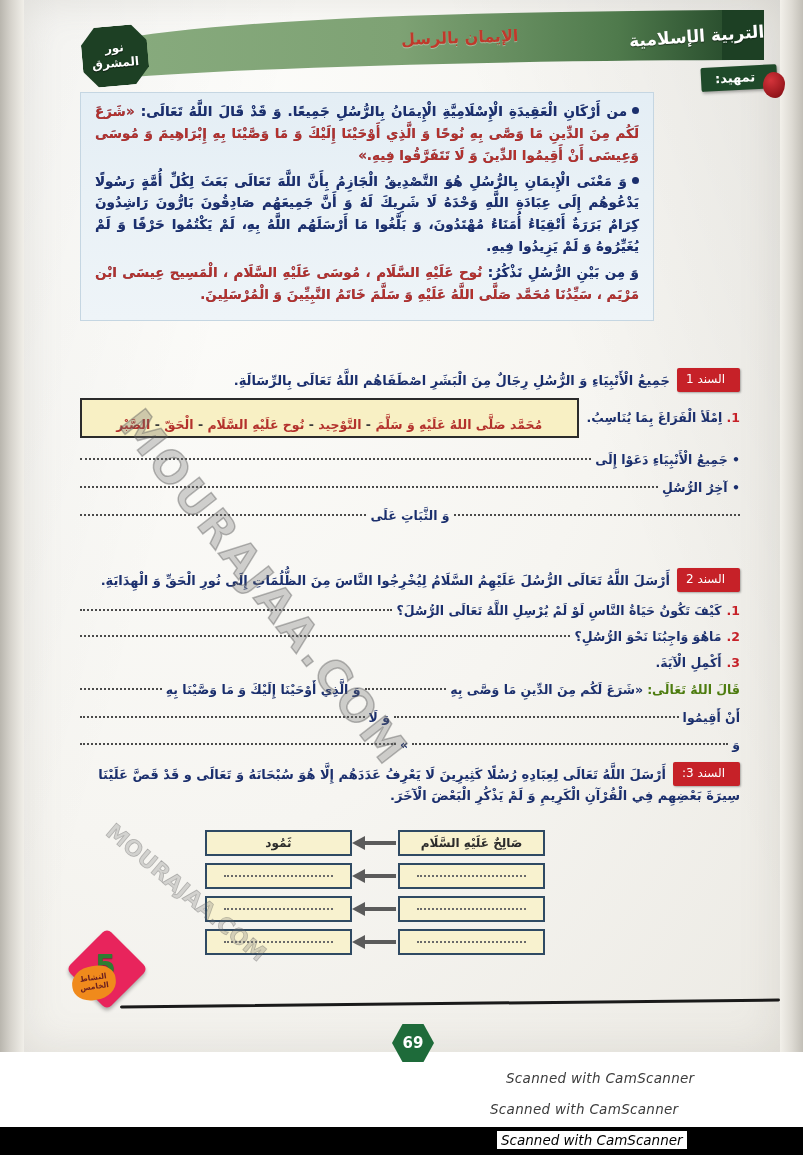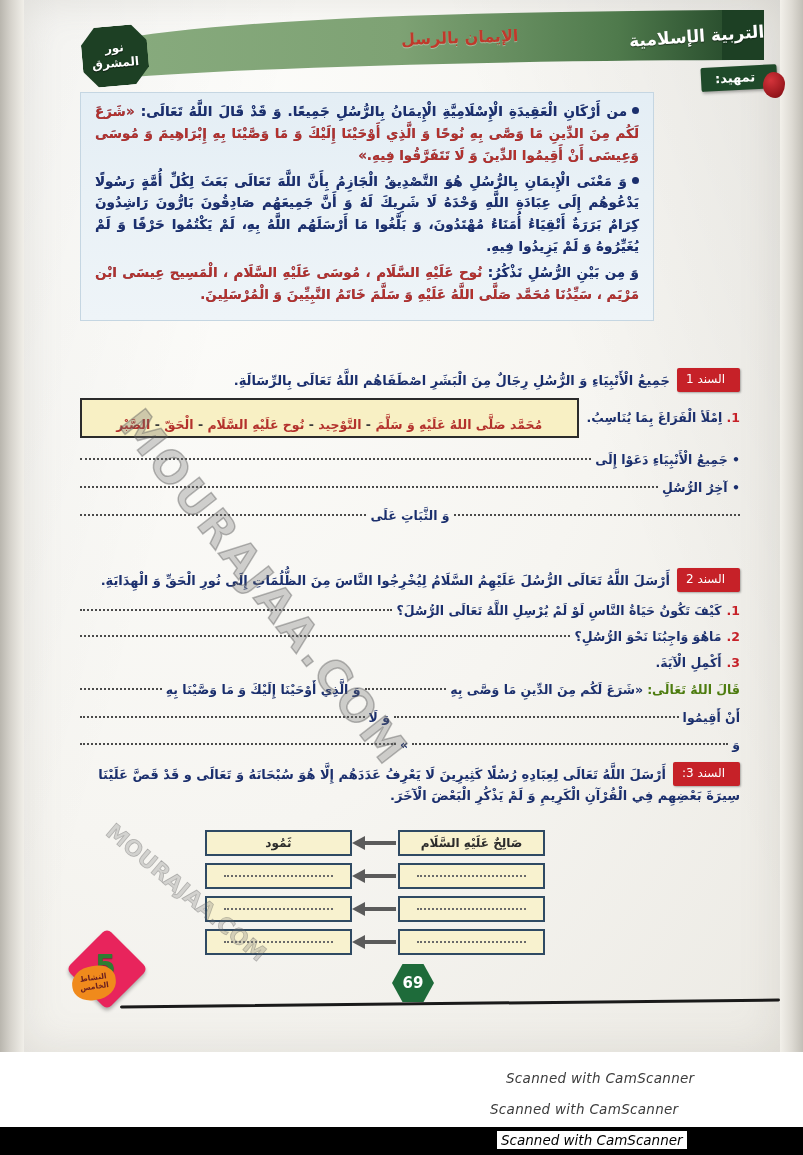--- a/index.html
+++ b/index.html
@@ -282,21 +282,21 @@
   .footer-rule {
     position: absolute;
     left: 120px; top: 1002px;
     width: 660px; height: 3px;
     background: #1a1a1a;
     border-radius: 2px;
     transform: rotate(-0.6deg);
   }
   .page-hex {
     position: absolute;
-    left: 392px; top: 964px;
+    left: 392px; top: 1024px;
     width: 42px; height: 38px;
     background: #1e6b3a;
     clip-path: polygon(25% 0%, 75% 0%, 100% 50%, 75% 100%, 25% 100%, 0% 50%);
     display: flex; align-items: center; justify-content: center;
     color: #ffffff; font-size: 15px; font-weight: bold;
     z-index: 3;
   }
   .unit-badge {
     position: absolute;
     left: 78px; top: 940px;

